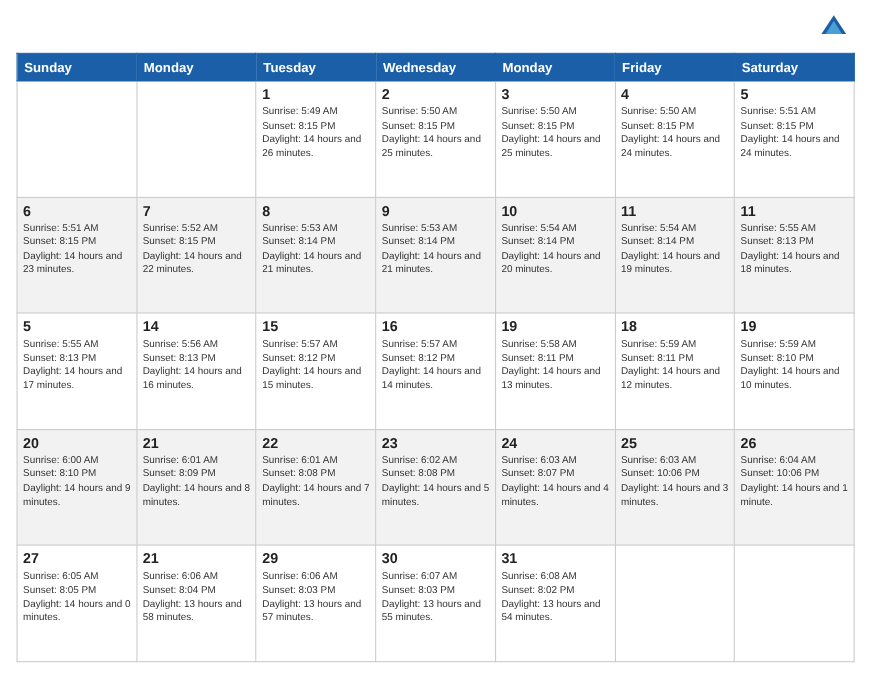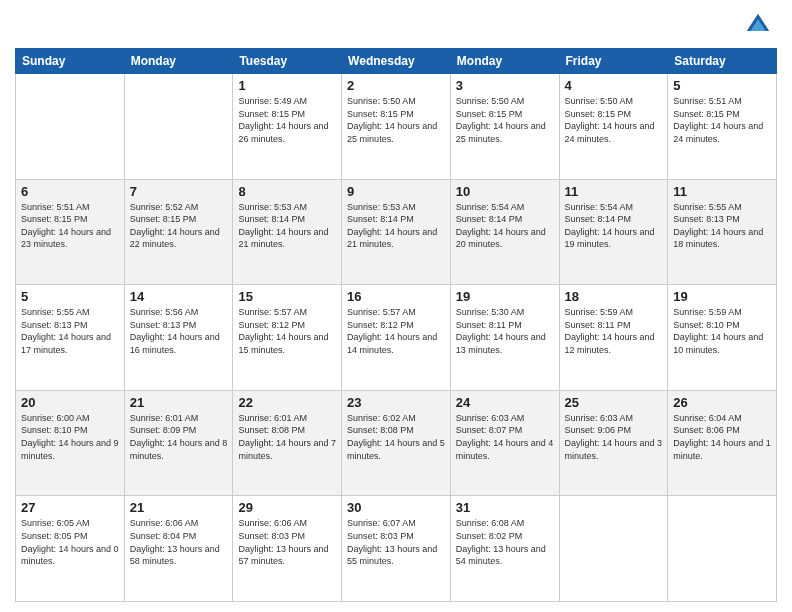--- a/index.html
+++ b/index.html
@@ -242,21 +242,21 @@
 Daylight: 14 hours and 15 minutes.</div>
           </td>
           <td>
             <span class="day-num">16</span>
             <div class="day-info">Sunrise: 5:57 AM
 Sunset: 8:12 PM
 Daylight: 14 hours and 14 minutes.</div>
           </td>
           <td>
             <span class="day-num">19</span>
-            <div class="day-info">Sunrise: 5:30 AM
+            <div class="day-info">Sunrise: 5:58 AM
 Sunset: 8:11 PM
 Daylight: 14 hours and 13 minutes.</div>
           </td>
           <td>
             <span class="day-num">18</span>
             <div class="day-info">Sunrise: 5:59 AM
 Sunset: 8:11 PM
 Daylight: 14 hours and 12 minutes.</div>
           </td>
           <td>
@@ -293,27 +293,27 @@
           </td>
           <td>
             <span class="day-num">24</span>
             <div class="day-info">Sunrise: 6:03 AM
 Sunset: 8:07 PM
 Daylight: 14 hours and 4 minutes.</div>
           </td>
           <td>
             <span class="day-num">25</span>
             <div class="day-info">Sunrise: 6:03 AM
-Sunset: 9:06 PM
+Sunset: 10:06 PM
 Daylight: 14 hours and 3 minutes.</div>
           </td>
           <td>
             <span class="day-num">26</span>
             <div class="day-info">Sunrise: 6:04 AM
-Sunset: 8:06 PM
+Sunset: 10:06 PM
 Daylight: 14 hours and 1 minute.</div>
           </td>
         </tr>
         <tr>
           <td>
             <span class="day-num">27</span>
             <div class="day-info">Sunrise: 6:05 AM
 Sunset: 8:05 PM
 Daylight: 14 hours and 0 minutes.</div>
           </td>

